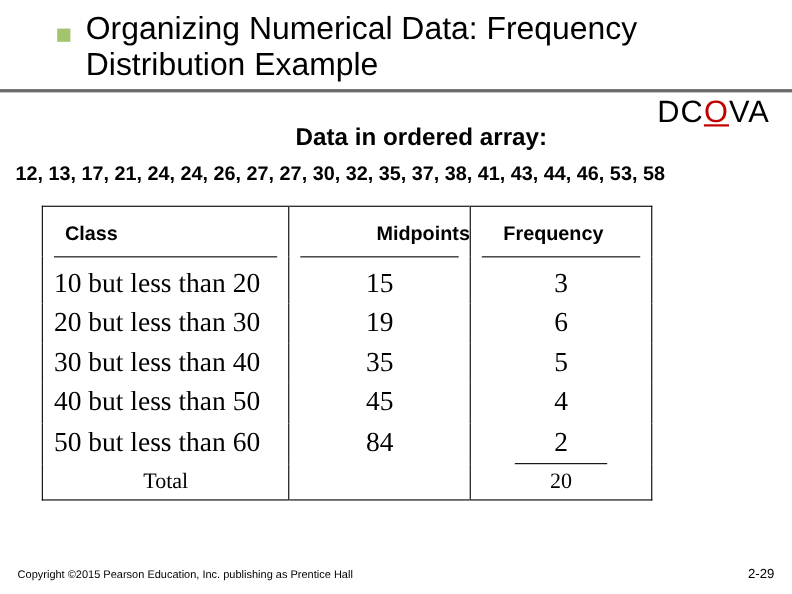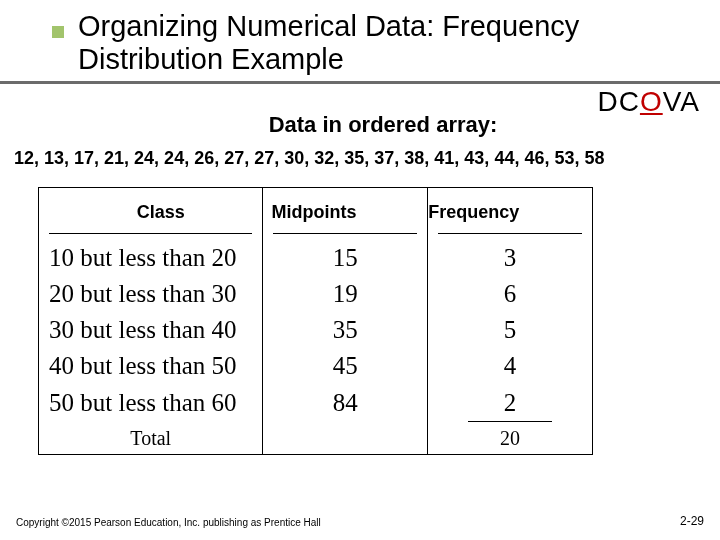--- a/index.html
+++ b/index.html
@@ -82,23 +82,23 @@
   .col-class { width: 225px; }
   .col-mid   { width: 165px; }
   .col-freq  { width: 165px; }
   .hdr-row td {
     font-family: Arial, sans-serif;
     font-weight: bold;
     font-size: 18px;
     padding: 14px 0 10px 0;
     vertical-align: middle;
   }
-  .hdr-class { text-align: center; padding-left: 20px !important; margin-top: 25px; }
-  .hdr-mid   { text-align: left; padding-left: 8px !important; }
-  .hdr-freq  { text-align: left; padding-right: 14px !important; }
+  .hdr-class { text-align: left; padding-left: 20px !important; margin-top: 25px; }
+  .hdr-mid   { text-align: right; padding-left: 8px !important; }
+  .hdr-freq  { text-align: center; padding-right: 14px !important; }
   .hdr-rule-cell {
     padding: 0 10px 6px 10px !important;
   }
   .hdr-rule {
     border-top: 1.5px solid #000;
     height: 0;
   }
   .vline-mid  { border-left: 1.5px solid #000; }
   .vline-freq { border-left: 1.5px solid #000; }
   .data-row td {

